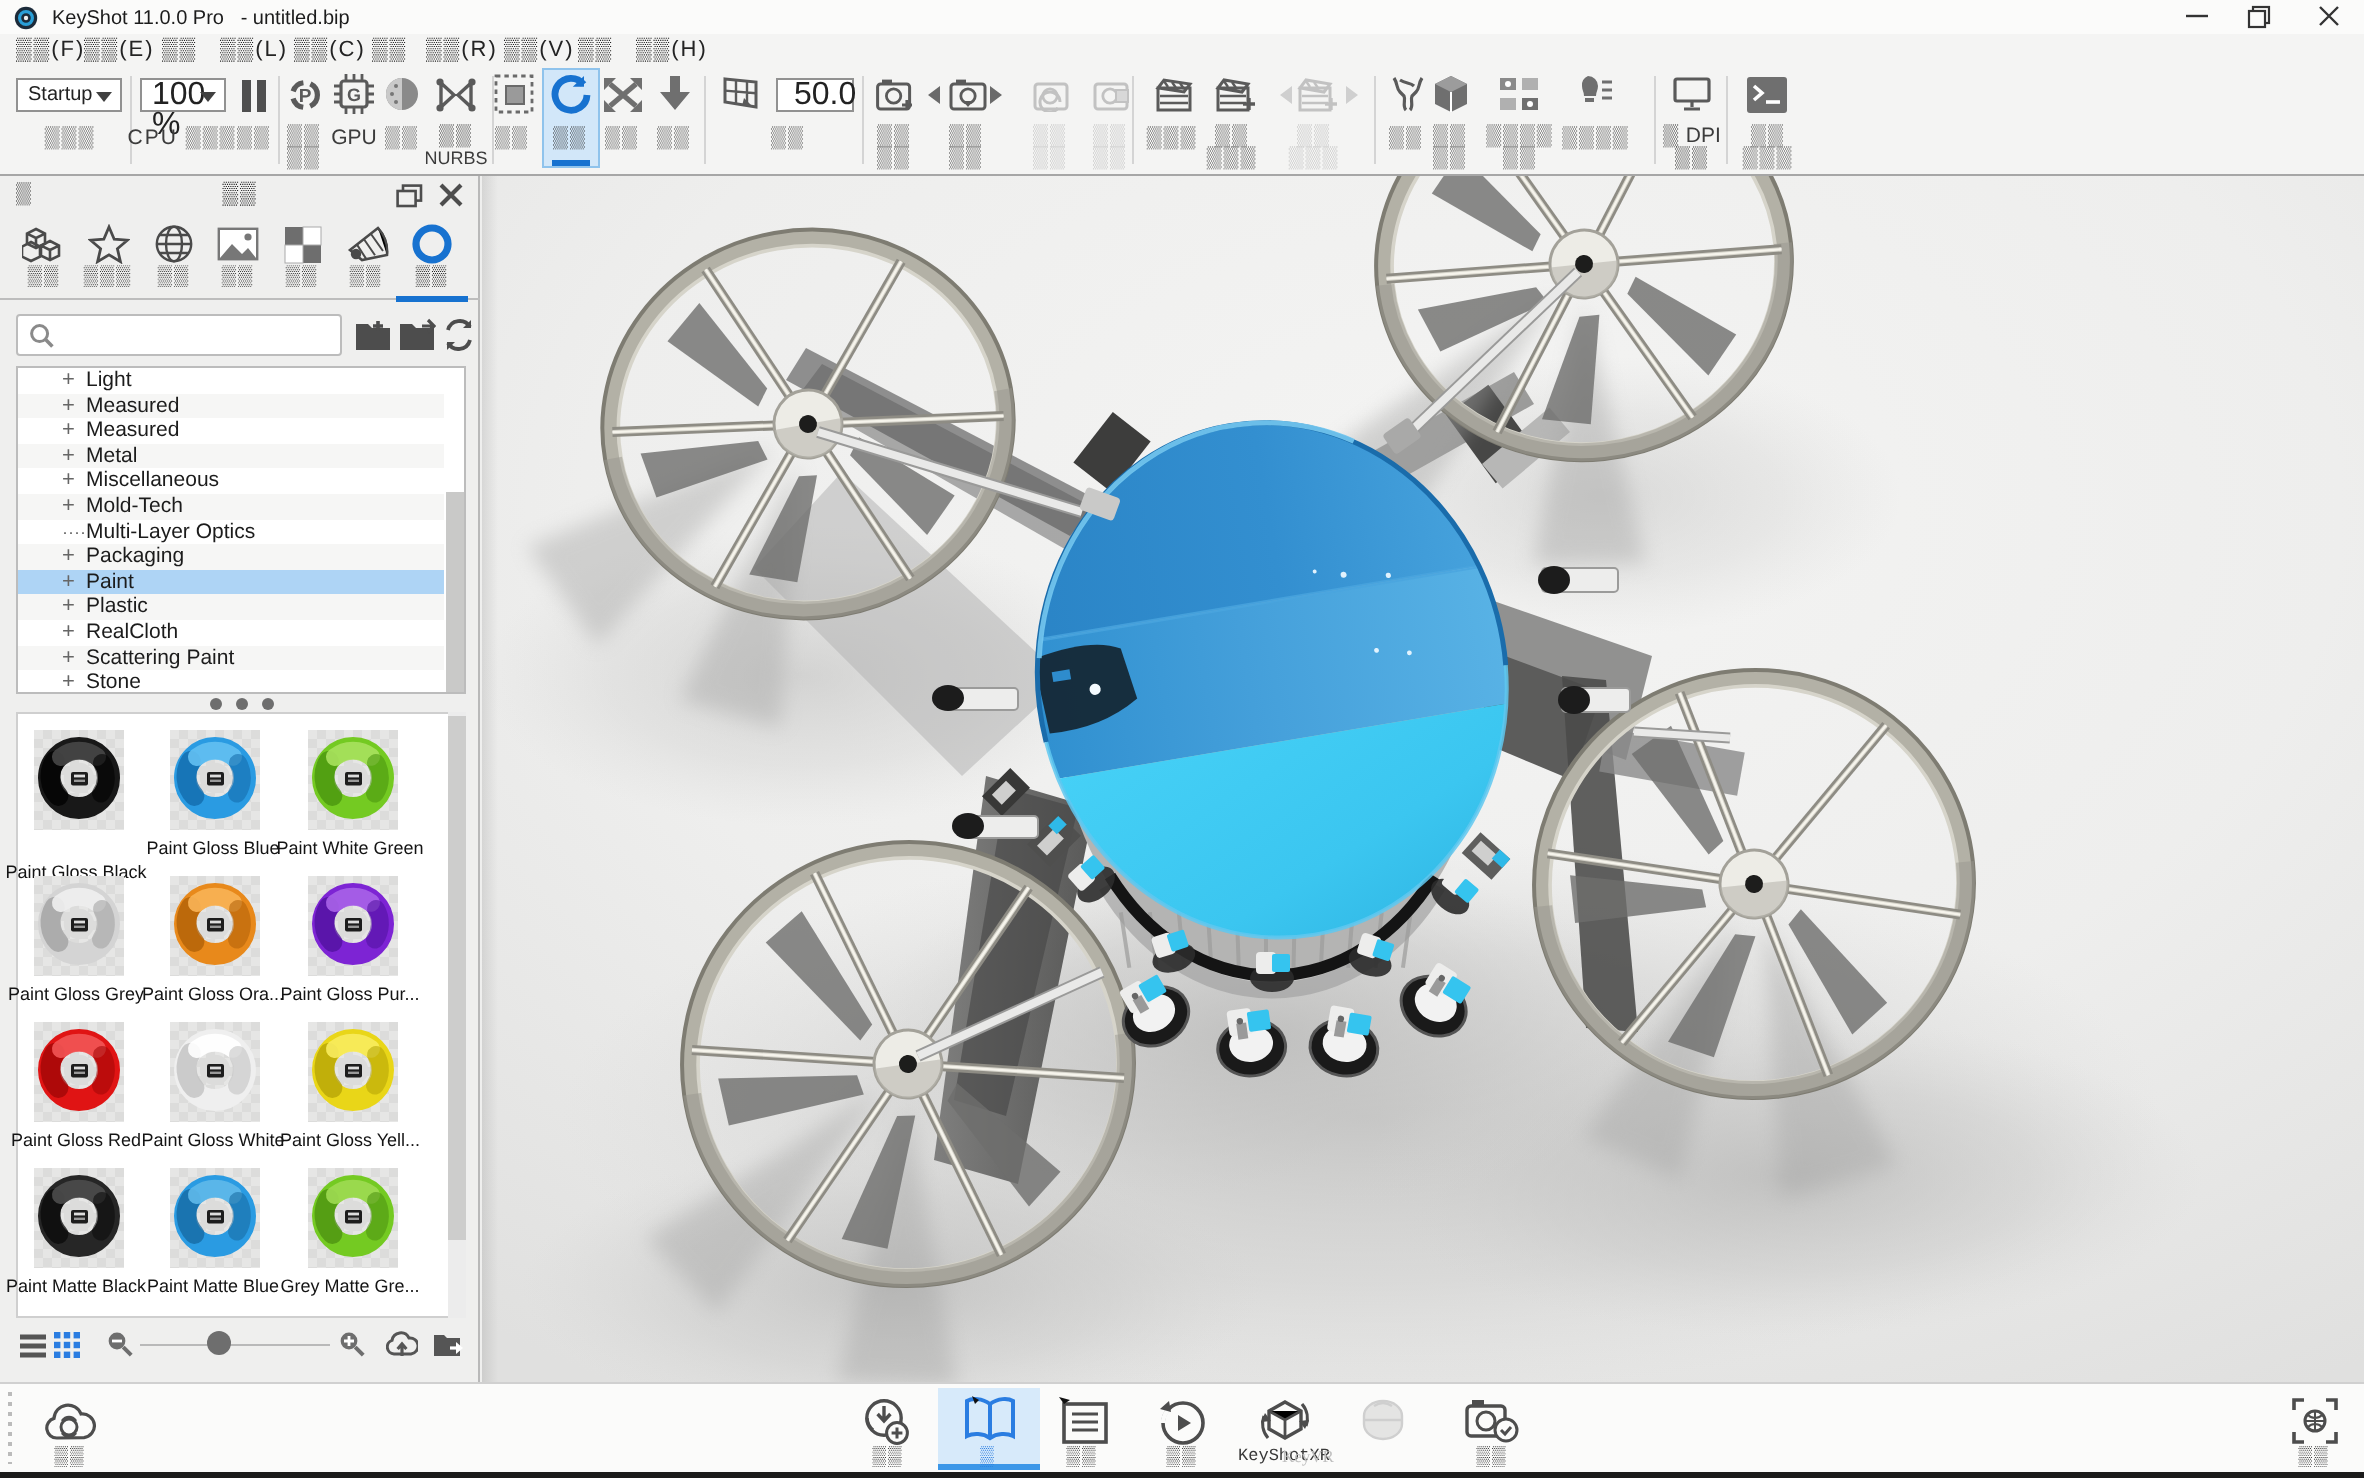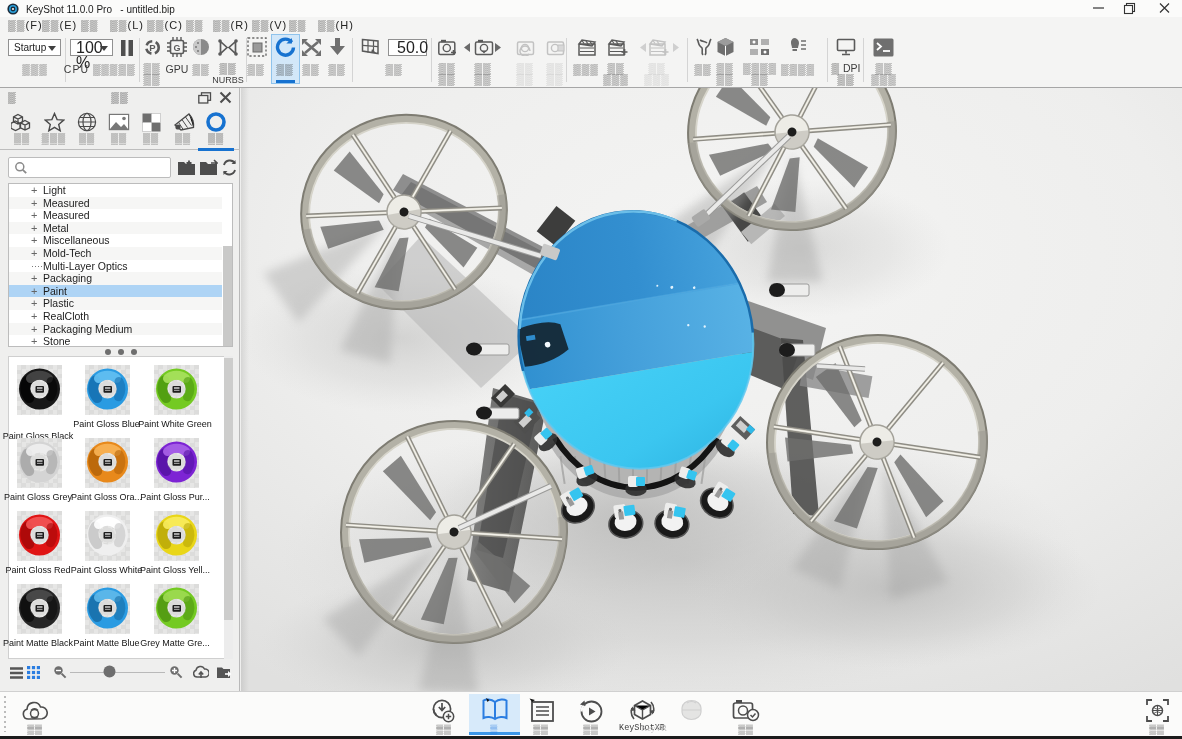--- a/index.html
+++ b/index.html
@@ -317,21 +317,21 @@
 <div class="trow" style="left:9px;top:108.6px;width:213px;height:12.6px;background:#f6f6f5"><span class="pl">+</span><span class="tx">Measured</span></div>
 <div class="trow" style="left:9px;top:121.2px;width:213px;height:12.6px;background:#fff"><span class="pl">+</span><span class="tx">Measured</span></div>
 <div class="trow" style="left:9px;top:133.8px;width:213px;height:12.6px;background:#f6f6f5"><span class="pl">+</span><span class="tx">Metal</span></div>
 <div class="trow" style="left:9px;top:146.4px;width:213px;height:12.6px;background:#fff"><span class="pl">+</span><span class="tx">Miscellaneous</span></div>
 <div class="trow" style="left:9px;top:159.0px;width:213px;height:12.6px;background:#f6f6f5"><span class="pl">+</span><span class="tx">Mold-Tech</span></div>
 <div class="trow" style="left:9px;top:171.6px;width:213px;height:12.6px;background:#fff"><span class="pl" style="font-size:9px;letter-spacing:0">····</span><span class="tx">Multi-Layer Optics</span></div>
 <div class="trow" style="left:9px;top:184.2px;width:213px;height:12.6px;background:#f6f6f5"><span class="pl">+</span><span class="tx">Packaging</span></div>
 <div class="trow" style="left:9px;top:196.8px;width:213px;height:12.6px;background:#aed4f5"><span class="pl">+</span><span class="tx">Paint</span></div>
 <div class="trow" style="left:9px;top:209.4px;width:213px;height:12.6px;background:#f6f6f5"><span class="pl">+</span><span class="tx">Plastic</span></div>
 <div class="trow" style="left:9px;top:222.0px;width:213px;height:12.6px;background:#fff"><span class="pl">+</span><span class="tx">RealCloth</span></div>
-<div class="trow" style="left:9px;top:234.6px;width:213px;height:12.6px;background:#f6f6f5"><span class="pl">+</span><span class="tx">Packaging Medium</span></div>
+<div class="trow" style="left:9px;top:234.6px;width:213px;height:12.6px;background:#f6f6f5"><span class="pl">+</span><span class="tx">Scattering Paint</span></div>
 <div class="trow" style="left:9px;top:247.2px;width:213px;height:8px;background:#fff"><span class="pl">+</span><span class="tx">Stone</span></div>
 <div class="abs" style="left:223px;top:158px;width:9px;height:100px;background:#c9c9c8"></div>
 <svg class="abs" style="left:104px;top:260px" width="36" height="8">
       <circle cx="4" cy="4" r="3" fill="#6e6e6e"></circle>
       <circle cx="17" cy="4" r="3" fill="#6e6e6e"></circle>
       <circle cx="30" cy="4" r="3" fill="#6e6e6e"></circle>
     </svg>
 <div class="abs" style="left:8px;top:268px;width:225px;height:303px;background:#fff;border:1px solid #cfcfcf"></div>
 <div class="abs" style="left:224px;top:268px;width:9px;height:303px;background:#ececec"></div>
 <div class="abs" style="left:224px;top:270px;width:9px;height:262px;background:#cdcdcc"></div>

